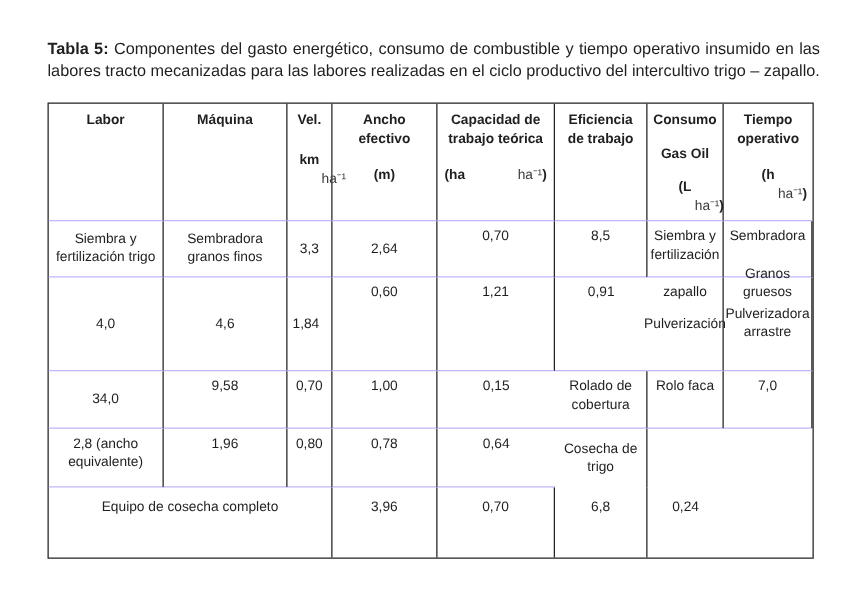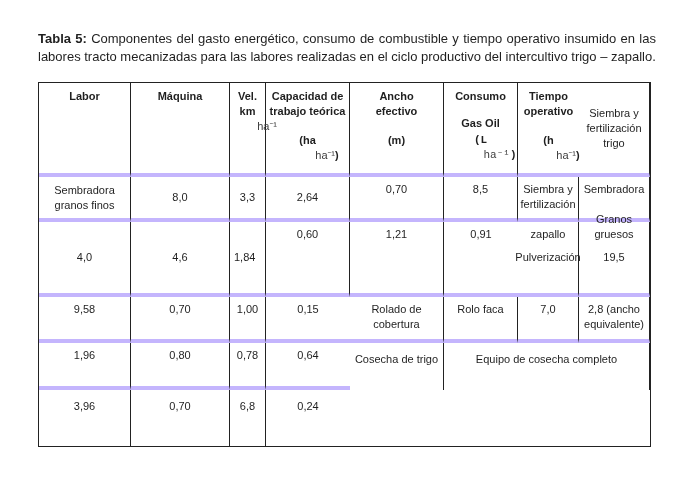--- a/index.html
+++ b/index.html
@@ -17,39 +17,39 @@
   .grid {
     position: absolute; left: 38px; top: 82px;
     display: grid;
     grid-template-columns: 92px 99px 36px 84px 94px 74px 61px 71px;
     grid-template-rows: 94px 45px 75px 46px 47px 56px;
     border: 1px solid #222222;
     background: #ffffff;
   }
   .cell {
     border-right: 1px solid #222222;
-    border-bottom: 4px solid #c4b5fd;
+    border-bottom: 1px solid #c4b5fd;
     font-size: 11px; line-height: 15px;
     text-align: center;
     white-space: pre-line;
     display: flex; flex-direction: column; align-items: center;
     padding: 2px 3px;
   }
   .cell.lc { border-right: none; }
   .cell.lr { border-bottom: none; }
   .vm { justify-content: center; }
   .vt { justify-content: flex-start; padding-top: 5px; }
   .vt9 { justify-content: flex-start; padding-top: 9px; }
   .hl { align-items: flex-start; text-align: center; padding-left: 4px; }
   .span3 { grid-column: span 3; }
   .head { font-weight: bold; padding-top: 6px; justify-content: flex-start; }
   .h-unit { margin-top: 14px; }
-  .h-unit3 { margin-top: 0; }
+  .h-unit3 { margin-top: 17px; }
   .h-sub { margin-top: 12px; }
-  .h-unit-l { margin-top: 2px; font-family: Liberation Mono, monospace; }
+  .h-unit-l { margin-top: 12px; }
   .reg { font-weight: normal; color: #3c3c3c; padding-left: 39px; }
   .stack span { display: block; }
 </style>
 </head>
 <body>
 
 <p class="caption"><span class="cap-label">Tabla 5:</span><span> Componentes del gasto energético, consumo de combustible y tiempo operativo insumido en las labores tracto mecanizadas para las labores realizadas en el ciclo productivo del intercultivo trigo – zapallo.</span></p>
 
 <div class="grid">
 
@@ -57,66 +57,71 @@
     <span>Labor</span>
   </div>
   <div class="cell head">
     <span>Máquina</span>
   </div>
   <div class="cell head">
     <span>Vel.</span>
     <span class="h-unit3 stack"><span>km</span><span class="reg">ha⁻¹</span></span>
   </div>
   <div class="cell head">
+    <span>Ancho
+efectivo</span>
+    <span class="h-unit">(m)</span>
+  </div>
+  <div class="cell head">
     <span>Capacidad de
 trabajo teórica</span>
     <span class="h-unit"><span>(ha </span><span class="reg">ha⁻¹</span><span>)</span></span>
   </div>
   <div class="cell head">
-    <span>Ancho
-efectivo</span>
-    <span class="h-unit">(m)</span>
+    <span>Eficiencia
+de trabajo</span>
   </div>
   <div class="cell head">
     <span>Consumo</span>
     <span class="h-sub">Gas Oil</span>
     <span class="h-unit-l"><span>(L </span><span class="reg">ha⁻¹</span><span>)</span></span>
   </div>
   <div class="cell head lc">
     <span>Tiempo
 operativo</span>
     <span class="h-unit"><span>(h </span><span class="reg">ha⁻¹</span><span>)</span></span>
   </div>
 
   <div class="cell vm">Siembra y
 fertilización trigo</div>
   <div class="cell vm">Sembradora
 granos finos</div>
-  <div class="cell vm">8,0</div>
   <div class="cell vm">3,3</div>
   <div class="cell vm">2,64</div>
   <div class="cell vt">0,70</div>
   <div class="cell vt">8,5</div>
 
   <div class="cell vt">Siembra y
 fertilización
 
 zapallo</div>
   <div class="cell vt">Sembradora
 
 Granos gruesos</div>
   <div class="cell vm">4,0</div>
   <div class="cell vm">4,6</div>
   <div class="cell vm hl">1,84</div>
   <div class="cell vt">0,60</div>
   <div class="cell vt">1,21</div>
   <div class="cell vt lc">0,91</div>
 
   <div class="cell vm">Pulverización</div>
-  <div class="cell vm">19,5</div>
+  <div class="cell vm">Pulverizadora
+arrastre</div>
+  <div class="cell vm">34,0</div>
   <div class="cell vt">9,58</div>
   <div class="cell vt">0,70</div>
   <div class="cell vt">1,00</div>
   <div class="cell vt lc">0,15</div>
 
   <div class="cell vt">Rolado de
 cobertura</div>
   <div class="cell vt">Rolo faca</div>
   <div class="cell vt">7,0</div>
   <div class="cell vt">2,8 (ancho

